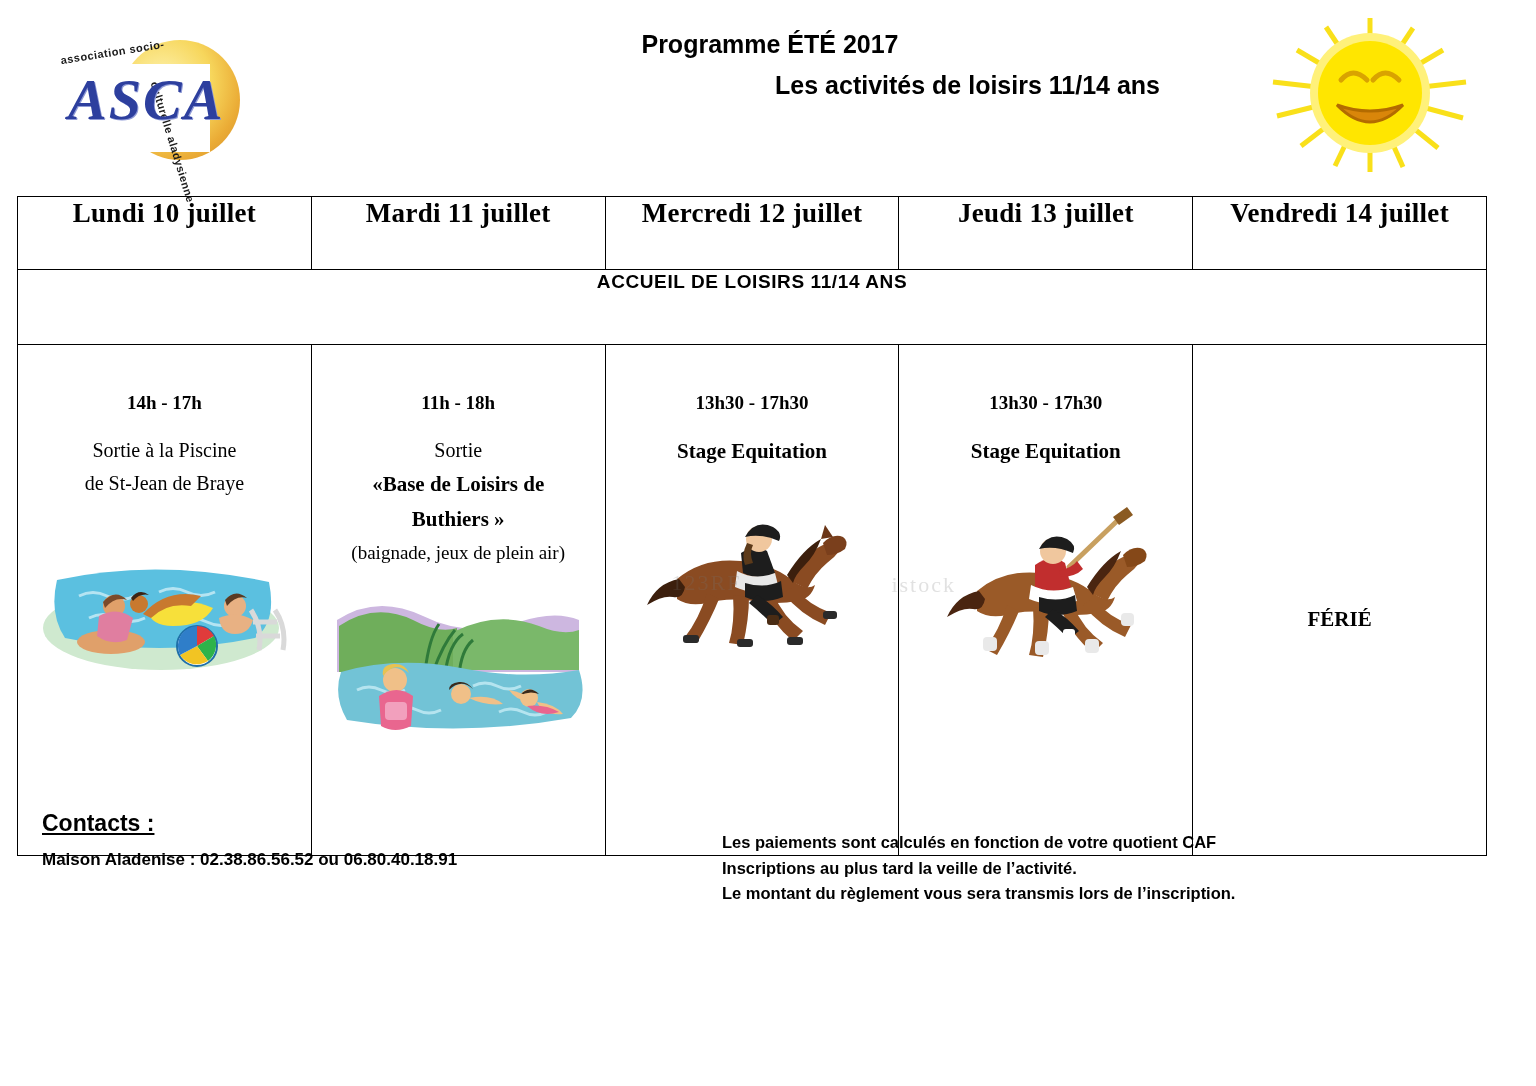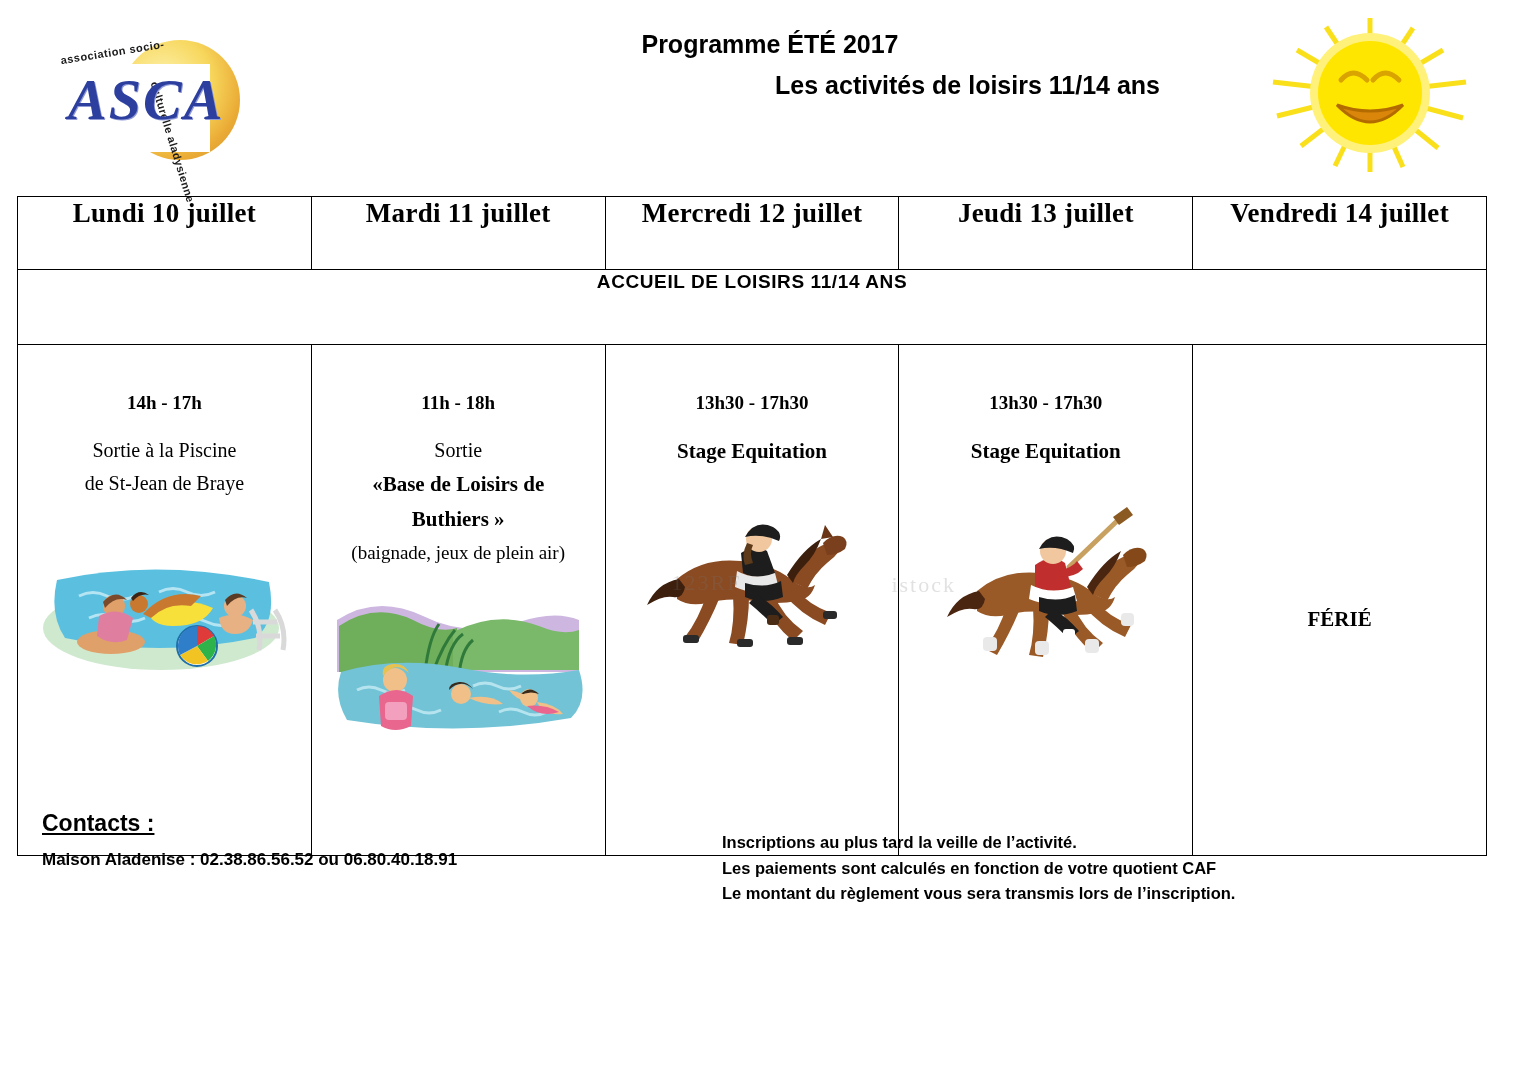--- a/index.html
+++ b/index.html
@@ -454,17 +454,17 @@
       <div class="ferie">FÉRIÉ</div>
     </td>
   </tr>
 </tbody>
   </table>
 
 <div class="footer">
   <div class="contacts-label">Contacts :</div>
   <div class="contacts-line">Maison Aladenise : 02.38.86.56.52 ou 06.80.40.18.91</div>
   <div class="notes">
+    <div>Les paiements sont calculés en fonction de votre quotient CAF</div>
     <div>Inscriptions au plus tard la veille de l’activité.</div>
-    <div>Les paiements sont calculés en fonction de votre quotient CAF</div>
     <div>Le montant du règlement vous sera transmis lors de l’inscription.</div>
   </div>
 </div>
 
 </body></html>

